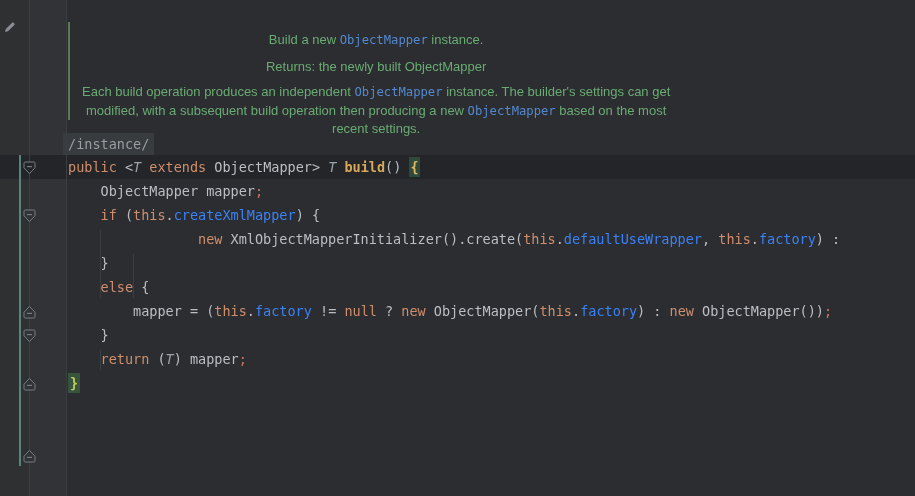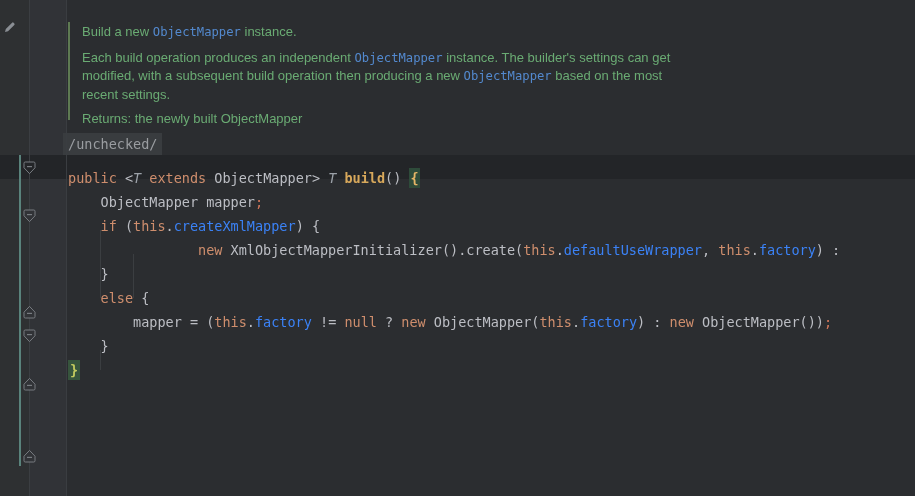--- a/index.html
+++ b/index.html
@@ -14,30 +14,30 @@
   .gutter-divider{position:absolute;left:29px;top:0;width:1px;height:496px;background:#3B3E42;z-index:3;}
   .gutter-border{position:absolute;left:66px;top:0;width:1px;height:496px;background:#3A3D41;z-index:3;}
   .current-line-band{position:absolute;left:0;top:155px;width:915px;height:24px;background:#232528;z-index:1;}
   .vcs-bar{position:absolute;left:18.5px;top:155px;width:2.5px;height:311px;background:#5A837C;z-index:4;}
   .pencil-wrap{position:absolute;left:3px;top:19px;width:14px;height:14px;z-index:4;cursor:pointer;}
   #fold-markers .fold-marker{position:absolute;z-index:5;cursor:pointer;}
   
   .doc-border{position:absolute;left:68px;top:22px;width:2px;height:98px;background:#5E7A52;z-index:2;}
   .doc{position:absolute;left:82px;top:23px;z-index:2;
        font-family:"Liberation Sans", sans-serif;font-size:13px;line-height:17.5px;}
-  .doc .para{margin:0 0 7px 0;}
+  .doc .para{margin:8px 0 7px 0;text-align:center;}
   .doc-line{white-space:pre;}
   .tok-g{color:#6AAB73;}
   .tok-cb{color:#5389CE;font-family:"DejaVu Sans Mono",monospace;font-size:12.2px;}
   
   .unchecked-chip{position:absolute;left:63px;top:133px;height:22px;z-index:2;
        background:#393C3F;color:#9A9DA1;font-size:13.5px;line-height:22px;
        padding:0 5px;cursor:pointer;}
   
-  .code{position:absolute;left:0;top:155px;width:915px;z-index:2;font-size:13.5px;margin-top:11px;}
+  .code{position:absolute;left:0;top:155px;width:915px;z-index:2;font-size:13.5px;}
   .code-line{height:24px;line-height:24px;white-space:pre;padding-left:68px;}
   .tok-kw{color:#CF8E6D;}
   .tok-sc{color:#D0765B;}
   .tok-d{color:#BCBEC4;}
   .tok-f{color:#3b82f6;}
   .tok-tp{color:#9BA1A8;font-style:italic;}
   .tok-m{color:#D7A85B;font-weight:bold;}
   .tok-ob{color:#E5B567;font-weight:bold;background:#2E4B3A;padding:2px 1px;}
   .tok-cbr{color:#C4CB5F;font-weight:bold;background:#37553D;padding:2px 2px;}
   
@@ -90,44 +90,45 @@
           <line x1="4" y1="8.4" x2="9" y2="8.4" stroke="#787C81" stroke-width="1.2"></line>
         </svg></div>
     </div>
 
   <div class="doc-border"></div>
   <div class="doc" id="doc">
       <div class="para">
         <div class="doc-line"><span class="tok-g">Build a new </span><span class="tok-cb">ObjectMapper</span><span class="tok-g"> instance.</span></div>
       </div>
       <div class="para">
+        <div class="doc-line"><span class="tok-g">Returns: the newly built ObjectMapper</span></div>
+      </div>
+      <div class="para">
         <div class="doc-line"><span class="tok-g">Each build operation produces an independent </span><span class="tok-cb">ObjectMapper</span><span class="tok-g"> instance. The builder's settings can get</span></div>
         <div class="doc-line"><span class="tok-g">modified, with a subsequent build operation then producing a new </span><span class="tok-cb">ObjectMapper</span><span class="tok-g"> based on the most</span></div>
         <div class="doc-line"><span class="tok-g">recent settings.</span></div>
       </div>
-      <div class="para">
-        <div class="doc-line"><span class="tok-g">Returns: the newly built ObjectMapper</span></div>
-      </div>
     </div>
 
   <div class="unchecked-chip">
-    <span>/unchecked/</span>
+    <span>/instance/</span>
   </div>
 
   <div id="guides">
       <div class="indent-guide" style="left: 100px; top: 230px; height: 68px;"></div>
       <div class="indent-guide" style="left: 133px; top: 254px; height: 44px;"></div>
       <div class="indent-guide" style="left: 100px; top: 350px; height: 20px;"></div>
     </div>
 
   <div class="code" id="code">
       <div class="code-line"><span></span><span class="tok-kw">public</span><span class="tok-d"> &lt;</span><span class="tok-tp">T</span><span class="tok-d"> </span><span class="tok-kw">extends</span><span class="tok-d"> ObjectMapper&gt; </span><span class="tok-tp">T</span><span class="tok-d"> </span><span class="tok-m">build</span><span class="tok-d">() </span><span class="tok-ob">{</span></div>
       <div class="code-line"><span>    </span><span class="tok-d">ObjectMapper mapper</span><span class="tok-sc">;</span></div>
       <div class="code-line"><span>    </span><span class="tok-kw">if</span><span class="tok-d"> (</span><span class="tok-kw">this</span><span class="tok-d">.</span><span class="tok-f">createXmlMapper</span><span class="tok-d">) {</span></div>
       <div class="code-line"><span>                </span><span class="tok-kw">new</span><span class="tok-d"> XmlObjectMapperInitializer().create(</span><span class="tok-kw">this</span><span class="tok-d">.</span><span class="tok-f">defaultUseWrapper</span><span class="tok-d">, </span><span class="tok-kw">this</span><span class="tok-d">.</span><span class="tok-f">factory</span><span class="tok-d">) :</span></div>
       <div class="code-line"><span>    </span><span class="tok-d">}</span></div>
       <div class="code-line"><span>    </span><span class="tok-kw">else</span><span class="tok-d"> {</span></div>
       <div class="code-line"><span>        </span><span class="tok-d">mapper = (</span><span class="tok-kw">this</span><span class="tok-d">.</span><span class="tok-f">factory</span><span class="tok-d"> != </span><span class="tok-kw">null</span><span class="tok-d"> ? </span><span class="tok-kw">new</span><span class="tok-d"> ObjectMapper(</span><span class="tok-kw">this</span><span class="tok-d">.</span><span class="tok-f">factory</span><span class="tok-d">) : </span><span class="tok-kw">new</span><span class="tok-d"> ObjectMapper())</span><span class="tok-sc">;</span></div>
       <div class="code-line"><span>    </span><span class="tok-d">}</span></div>
+      <div class="code-line"><span>    </span><span class="tok-kw">return</span><span class="tok-d"> (</span><span class="tok-tp">T</span><span class="tok-d">) mapper</span><span class="tok-sc">;</span></div>
       <div class="code-line"><span></span><span class="tok-cbr">}</span></div>
     </div>
 
 </div>
 
 </body></html>

